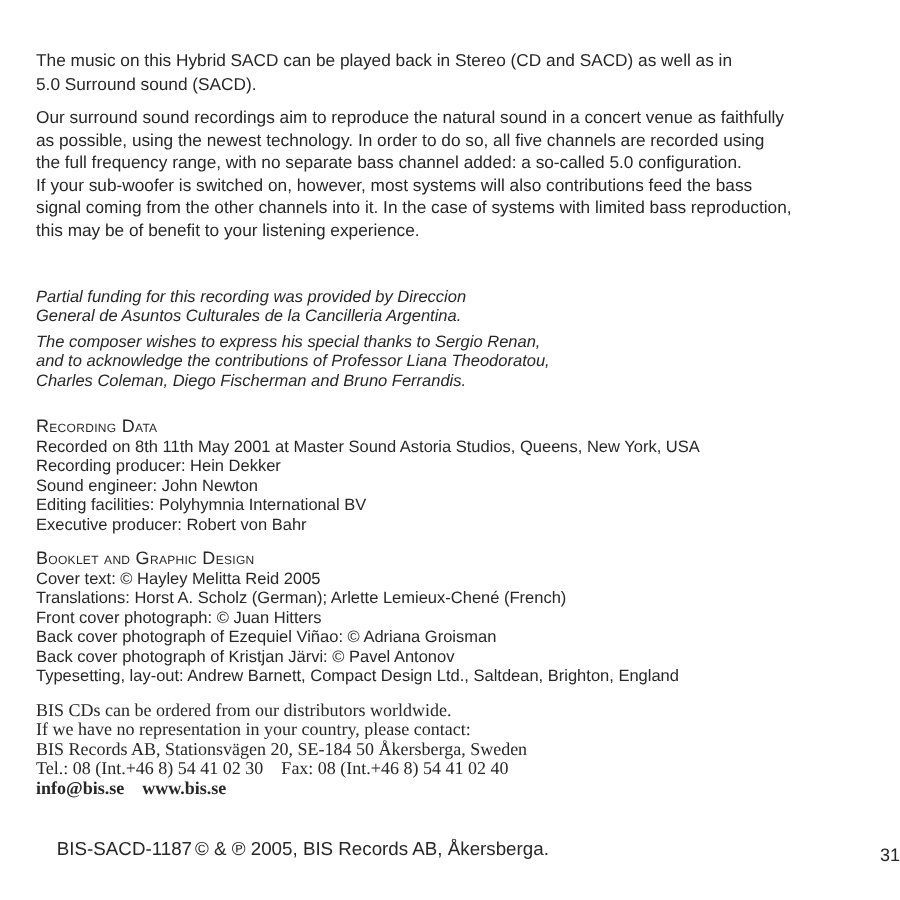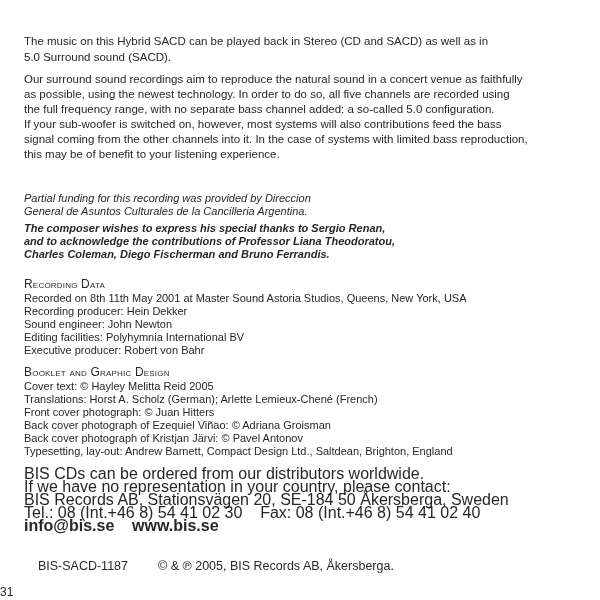--- a/index.html
+++ b/index.html
@@ -17,50 +17,50 @@
     padding: 33px 30px 0 24px;
     overflow: hidden;
   }
   .line { white-space: pre-wrap; }
 
   .intro-p1 { font-size: 11.5px; line-height: 16px; margin: 0 0 7px 0; }
   .intro-p2 { font-size: 11.5px; line-height: 15px; margin: 0 0 0 0; }
 
   .ack-block { font-style: italic; font-size: 11px; line-height: 13px; }
   .ack-funding { margin-top: 30px; }
-  .ack-thanks  { margin-top: 4px; font-weight: bold; }
+  .ack-thanks  { margin-top: 4px; }
 
   .section-heading {
     font-variant: small-caps;
     letter-spacing: 0.2px;
     font-size: 12px;
     line-height: 13px;
   }
   .rec-heading { margin-top: 17px; }
   .rec-lines { font-size: 11px; line-height: 12.9px; margin-top: 1px; }
 
   .design-heading { margin-top: 9px; }
   .design-lines { font-size: 11px; line-height: 13px; margin-top: 1px; }
 
-  .ordering { font-size: 16px; line-height: 13px; margin-top: 9px; }
+  .ordering { font-size: 12px; line-height: 13px; margin-top: 9px; font-family: Liberation Serif, serif; }
   .ordering .contact-bold { font-weight: bold; }
 
   .footer-line {
     font-size: 12.5px;
     line-height: 15px;
     margin-top: 12px;
     white-space: pre-wrap;
   }
-  .footer-line .cat { margin-right: 30px; }
+  .footer-line .cat { margin-right: 2px; }
 
   .page-number {
     position: absolute;
     left: 0; right: 0;
-    top: 585px;
-    text-align: left;
+    top: 563px;
+    text-align: right;
     font-size: 12px;
   }
 </style>
 </head>
 <body>
 
 <div class="page">
 
   <div class="intro-p1">
     <div class="line">The music on this Hybrid SACD can be played back in Stereo (CD and SACD) as well as in</div>

